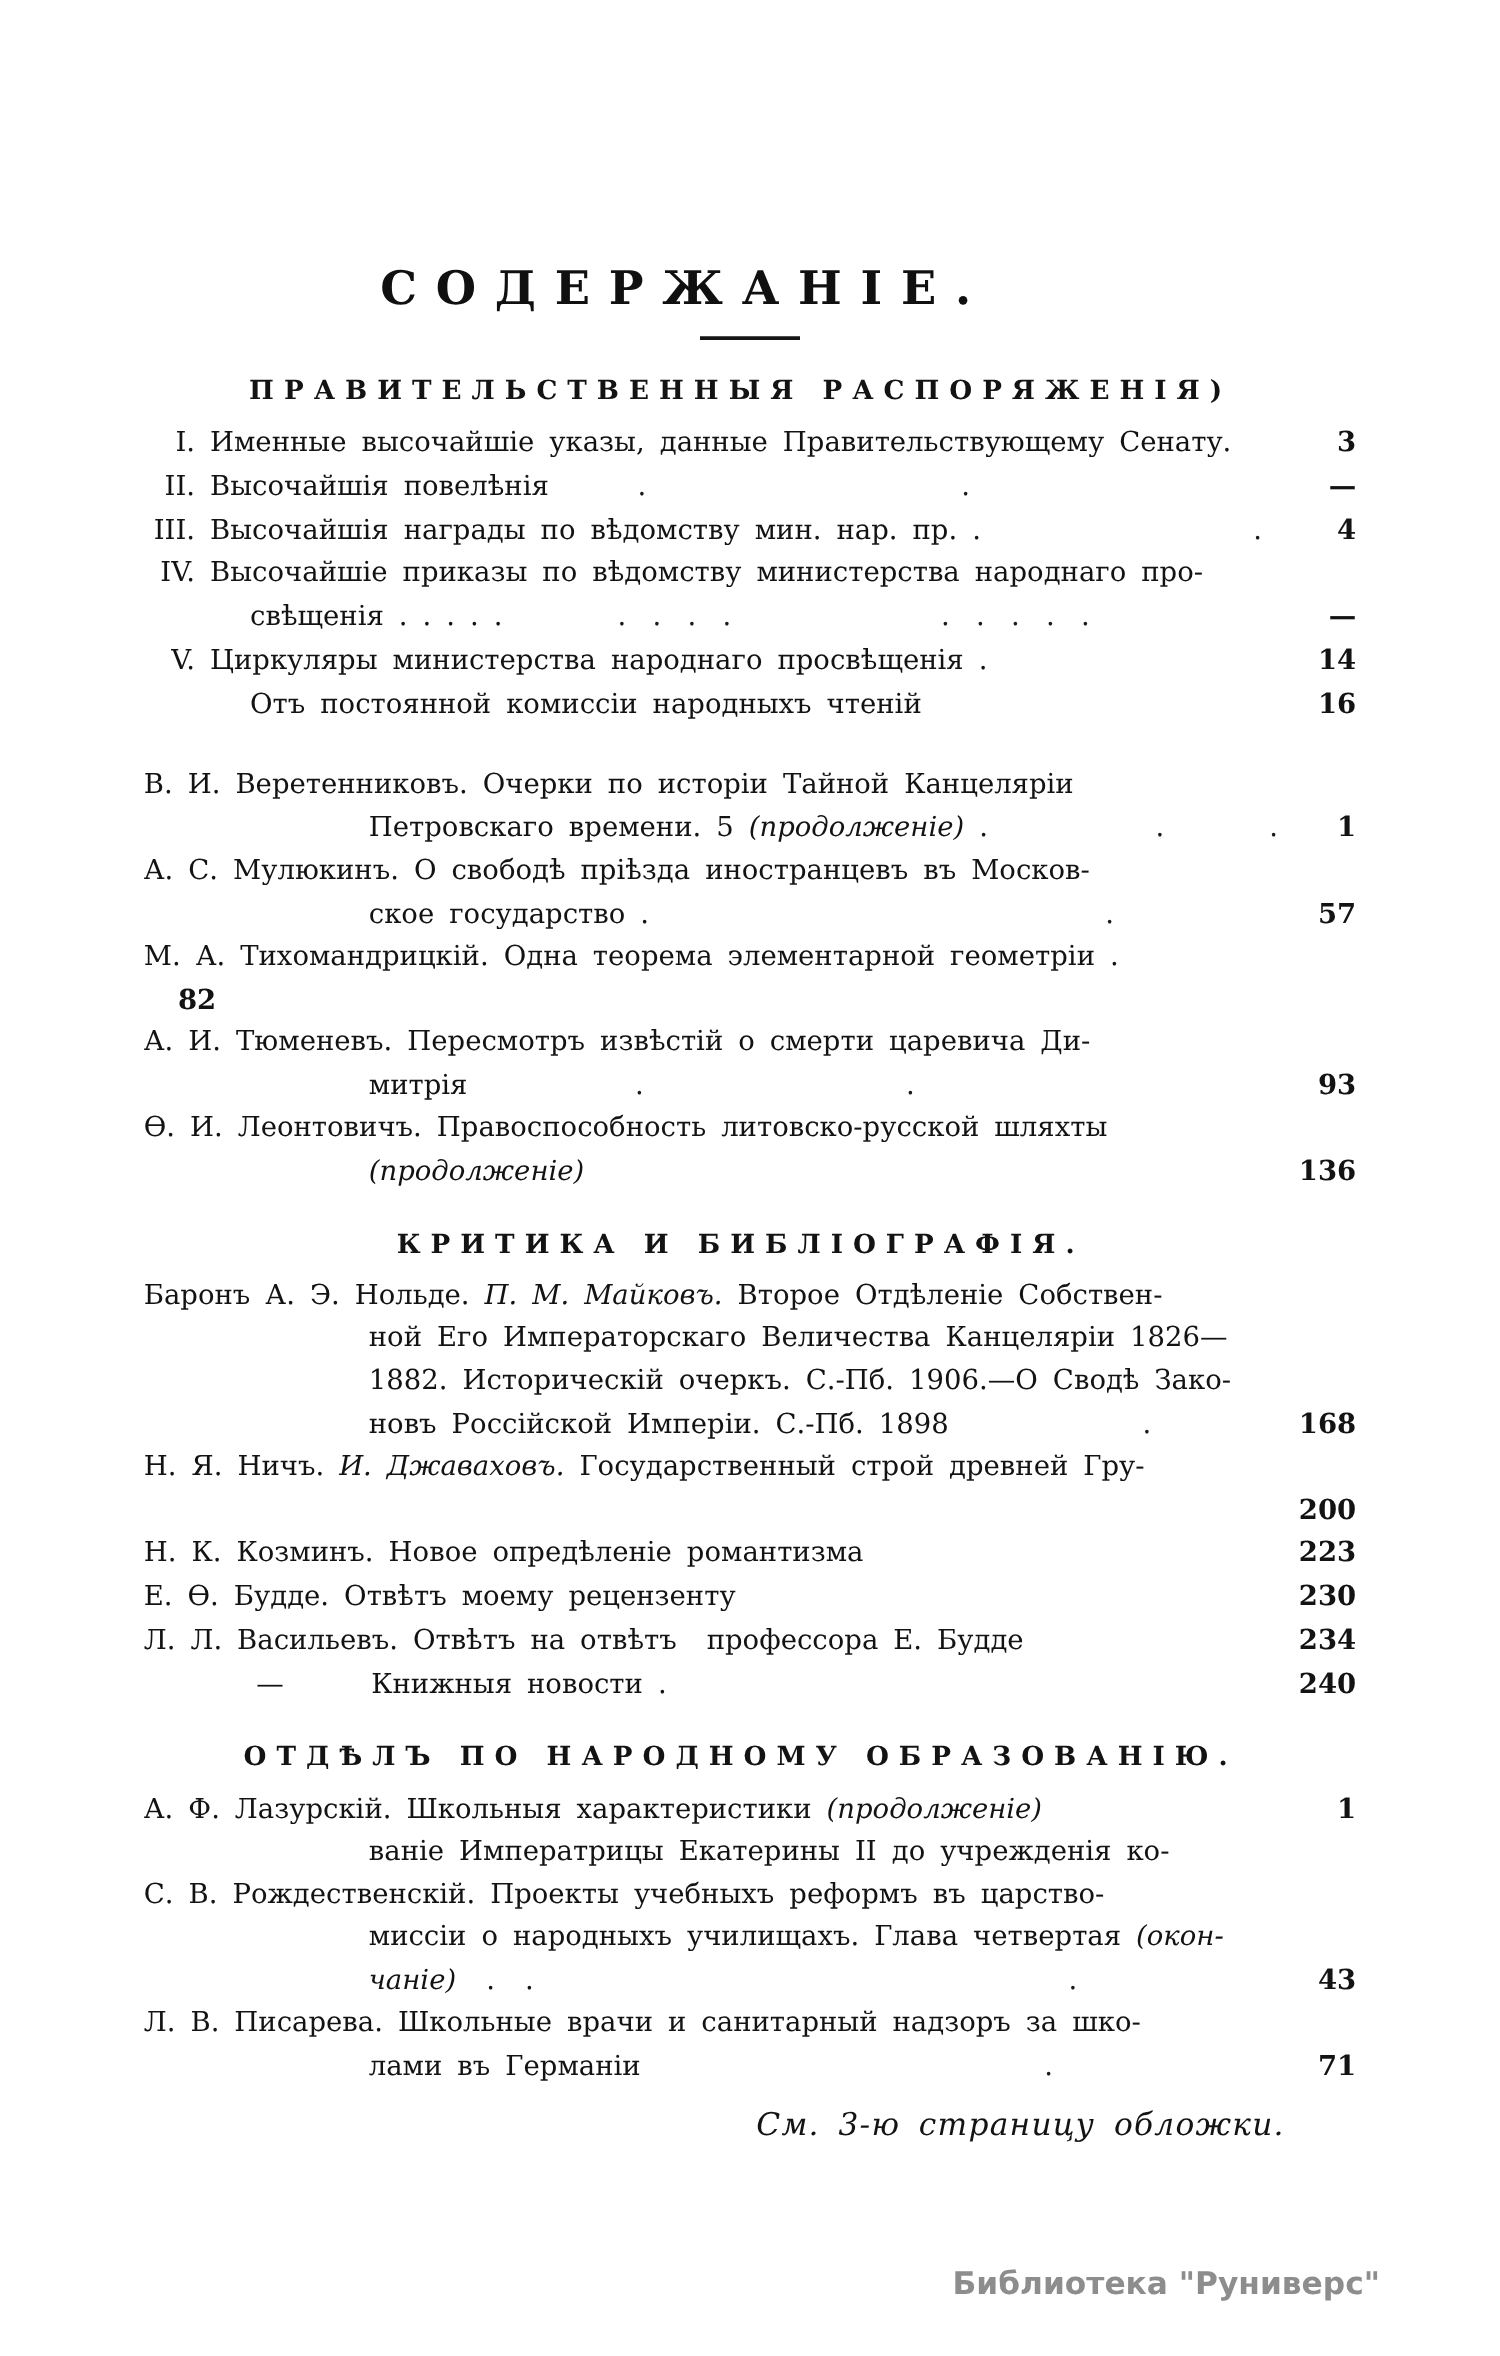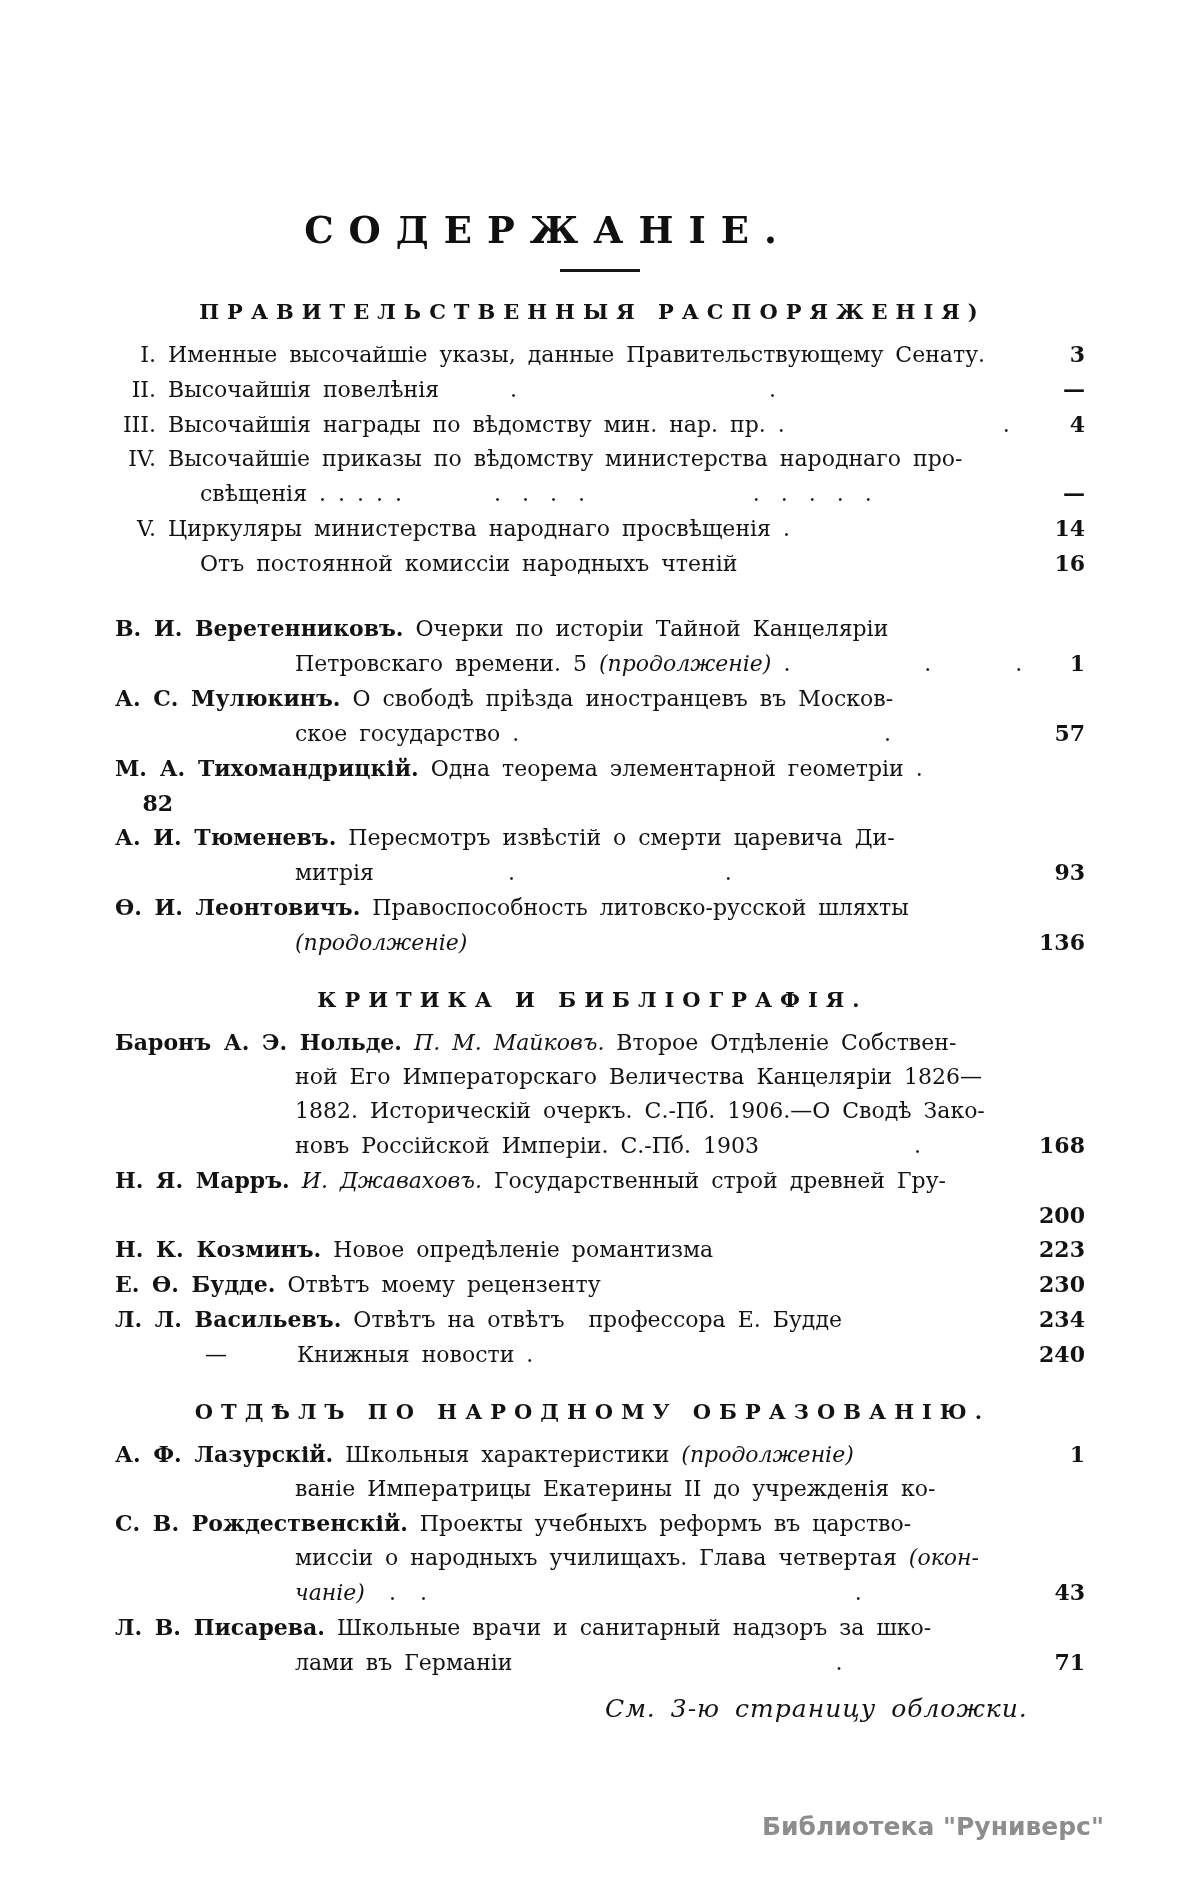--- a/index.html
+++ b/index.html
@@ -18,21 +18,21 @@
   .sec-head{
     text-align:center;font-size:21px;font-weight:bold;letter-spacing:8px;
     margin:27px 0 13px 0;white-space:pre;color:#131313;
   }
   .sec-block{margin-top:6px;}
   .sec-block.no-head{margin-top:30px;}
   .row{display:flex;align-items:baseline;line-height:34px;font-size:22px;}
   .num{flex:none;width:56px;text-align:right;padding-right:12px;white-space:pre;}
   .num.left{text-align:left;}
   .text{flex:none;white-space:pre;word-spacing:5px;}
-  .b{font-weight:bold;}
+  .b{font-weight:normal;}
   .i{font-style:italic;}
   .dots{flex:1 1 auto;white-space:pre;overflow:hidden;padding:0 8px;word-spacing:14px;color:#1a1a1a;}
   .page{flex:none;width:58px;text-align:right;font-weight:bold;white-space:pre;}
   .see-note{
     margin:14px 115px 0 100px;padding-left:505px;
     font-style:italic;font-size:25px;white-space:pre;letter-spacing:1px;word-spacing:6px;
   }
   .watermark{
     position:absolute;left:762px;top:1812px;
     font-family:"DejaVu Sans", sans-serif;font-size:25px;font-weight:bold;
@@ -142,26 +142,26 @@
         </div>
         <div class="row" style="padding-left: 195px;">
           <span class="text"><span>ной Его Императорскаго Величества Канцеляріи 1826—</span></span>
           <span class="dots"></span>
         </div>
         <div class="row" style="padding-left: 195px;">
           <span class="text"><span>1882. Историческій очеркъ. С.-Пб. 1906.—О Сводѣ Зако-</span></span>
           <span class="dots"></span>
         </div>
         <div class="row" style="padding-left: 195px;">
-          <span class="text"><span>новъ Россійской Имперіи. С.-Пб. 1903</span></span>
+          <span class="text"><span>новъ Россійской Имперіи. С.-Пб. 1898</span></span>
           <span class="dots">       .</span>
           <span class="page">168</span>
         </div>
         <div class="row" style="padding-left: 15px;">
-          <span class="text"><span class="b">Н. Я. Марръ.</span><span> </span><span class="i">И. Джаваховъ.</span><span> Государственный строй древней Гру-</span></span>
+          <span class="text"><span class="b">Н. Я. Ничъ.</span><span> </span><span class="i">И. Джаваховъ.</span><span> Государственный строй древней Гру-</span></span>
           <span class="dots"></span>
         </div>
         <div class="row" style="padding-left: 195px;">
           <span class="dots"></span>
           <span class="page">200</span>
         </div>
         <div class="row" style="padding-left: 15px;">
           <span class="text"><span class="b">Н. К. Козминъ.</span><span> Новое опредѣленіе романтизма</span></span>
           <span class="dots"></span>
           <span class="page">223</span>

